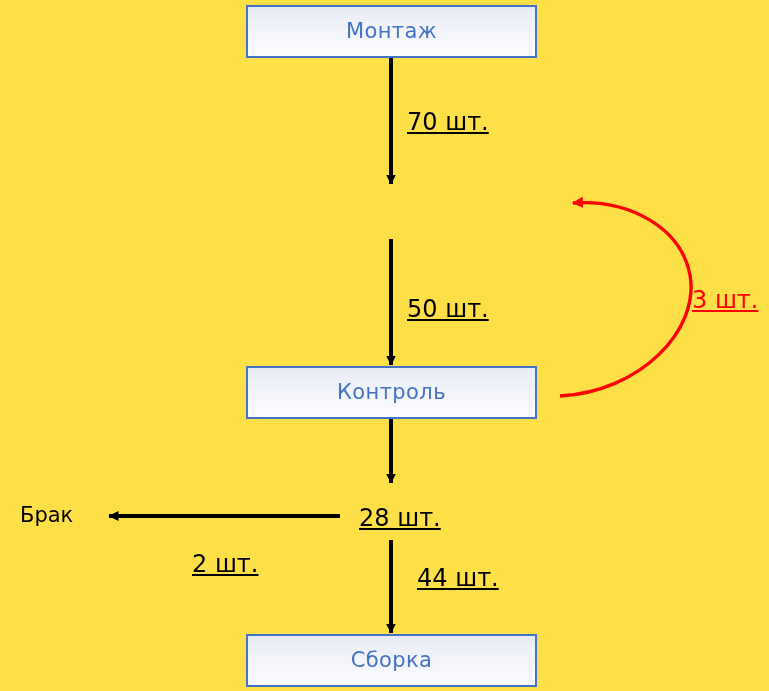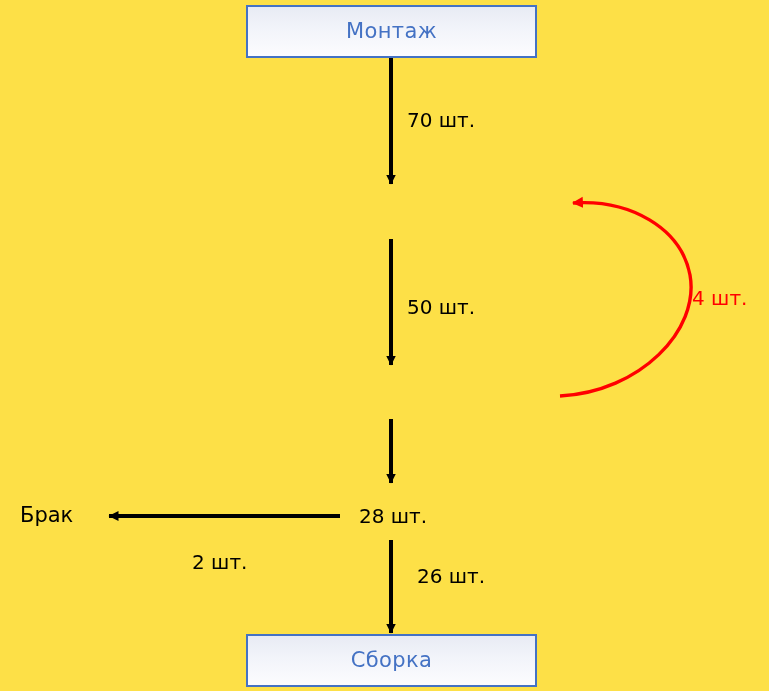--- a/index.html
+++ b/index.html
@@ -27,23 +27,24 @@
   .node-label {
     color: #4472C4;
     font-size: 21px;
     letter-spacing: 0.4px;
     line-height: 1;
     white-space: nowrap;
   }
   .edge-label {
     position: absolute;
     color: #000000;
-    font-size: 20px;
+    font-size: 24px;
     line-height: 1;
     white-space: nowrap;
+    text-decoration: underline;
   }
   .edge-label.red {
     color: #FF0000;
   }
   .terminal-label {
     position: absolute;
     color: #000000;
     font-size: 21px;
     line-height: 1;
     white-space: nowrap;
@@ -83,32 +84,35 @@
     <line x1="391" y1="540" x2="391" y2="633" stroke="#000000" stroke-width="4" marker-end="url(#arrowBlack)"></line>
 
     <path d="M 560,396 C 640,392 700,330 690,275 C 681,228 630,199 573,203" fill="none" stroke="#FF0000" stroke-width="3.4" marker-end="url(#arrowRed)"></path>
   </svg>
 
   <div class="node-box" style="left:246px; top:5px; width:291px; height:53px;">
     <span class="node-label">Монтаж</span>
   </div>
 
 
+  <div class="node-box" style="left:246px; top:366px; width:291px; height:53px;">
+    <span class="node-label">Контроль</span>
+  </div>
 
   <div class="node-box" style="left:246px; top:634px; width:291px; height:53px;justify-content:center;">
     <span class="node-label">Сборка</span>
   </div>
 
   <div class="terminal-label" style="left:20px; top:505px;">Брак</div>
 
   <div class="edge-label" style="left:407px; top:110px;">70 шт.</div>
 
   <div class="edge-label" style="left:407px; top:289px;margin-top:8px;">50 шт.</div>
 
   <div class="edge-label" style="left:359px; top:506px;">28 шт.</div>
 
   <div class="edge-label" style="left:192px; top:552px;">2 шт.</div>
 
-  <div class="edge-label" style="left:417px; top:566px;">26 шт.</div>
+  <div class="edge-label" style="left:417px; top:566px;">44 шт.</div>
 
-  <div class="edge-label red" style="left:692px; top:288px;">4 шт.</div>
+  <div class="edge-label red" style="left:692px; top:288px;">3 шт.</div>
 
 </div>
 
 </body></html>

